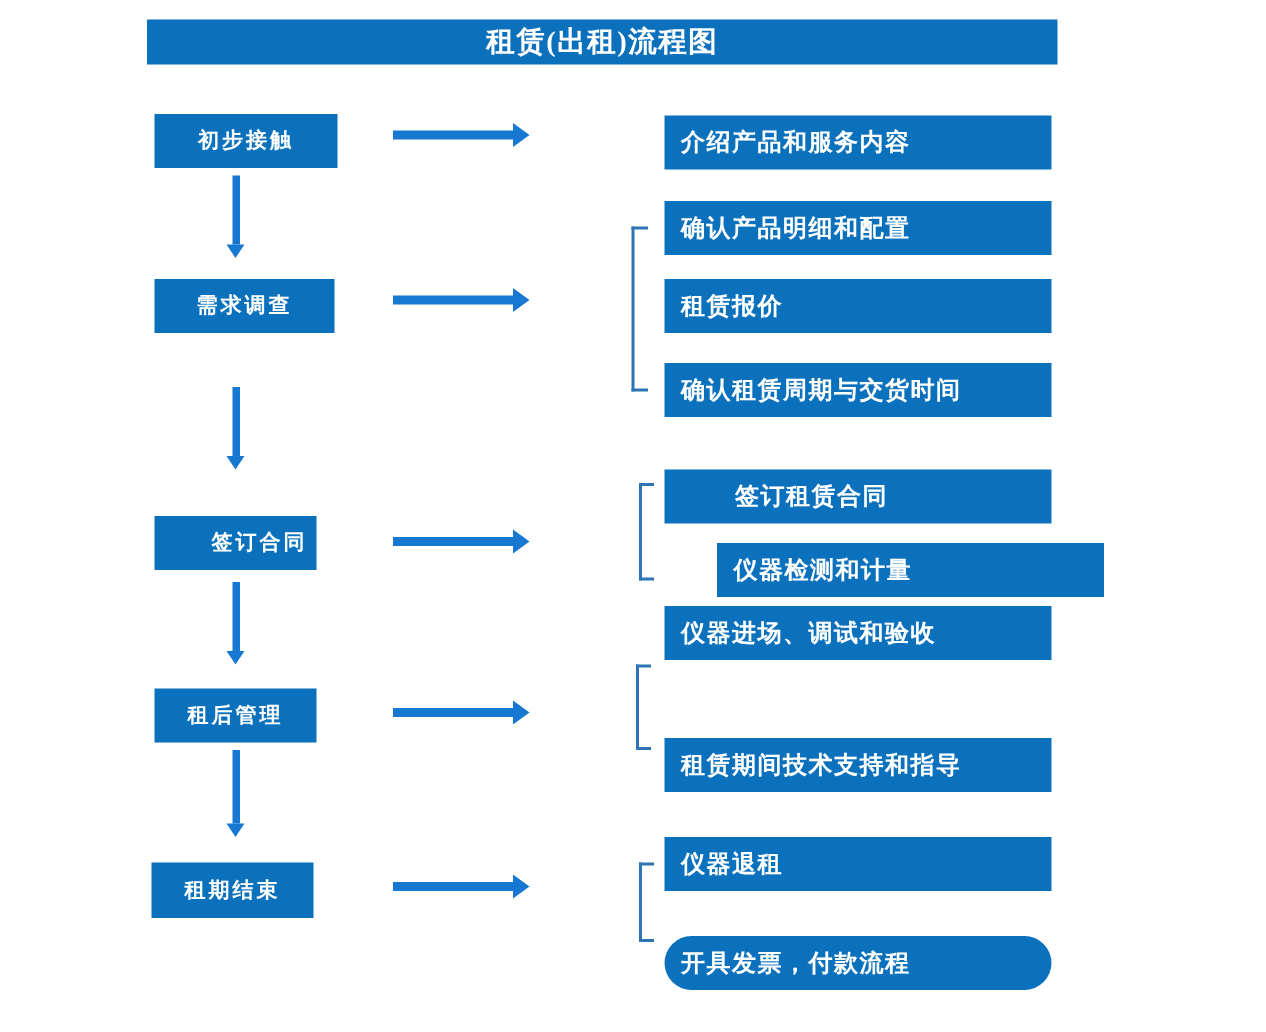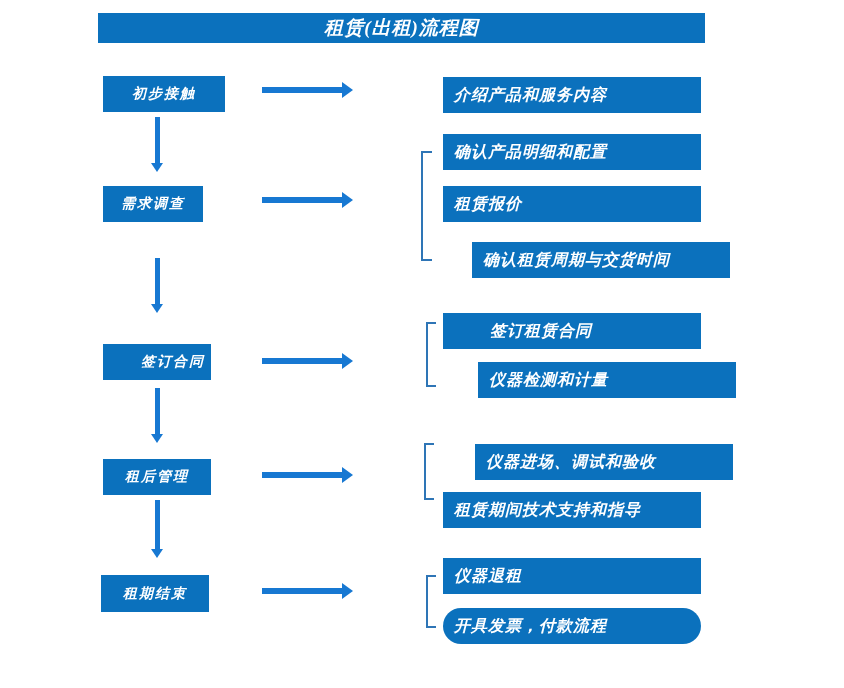--- a/index.html
+++ b/index.html
@@ -2,21 +2,21 @@
 <html style="--box: #0b71bd; --arrow: #1778d2; --bracket: #2e75b6; --text: #ffffff; --background: #ffffff;"><head>
 <meta charset="utf-8">
 <style>
   :root {
     --box: #0b71bd;
     --arrow: #1778d2;
     --bracket: #2e75b6;
     --text: #ffffff;
     --background: #ffffff;
   }
-  * { margin: 0; padding: 0; box-sizing: border-box; font-style: italic; }
+  * { margin: 0; padding: 0; box-sizing: border-box; }
   html, body { background: #ffffff; }
   body { font-family: "Liberation Serif", "DejaVu Serif", serif; }
   .canvas {
     position: relative;
     width: 844px;
     height: 688px;
     background: var(--background);
     overflow: hidden;
   }
   .titlebar {
@@ -97,21 +97,21 @@
 </head>
 <body>
 
 <div class="canvas">
 
   <div class="titlebar">
     <span>租赁(出租)流程图</span>
   </div>
 
   <div class="lbox" style="left:103px; top:76px;  width:122px;">初步接触</div>
-  <div class="lbox" style="left:103px; top:186px; width:100px;">需求调查</div>
+  <div class="lbox" style="left:103px; top:186px; width:120px;">需求调查</div>
   <div class="lbox" style="left:103px; top:344px; width:108px;padding-left:32px;">签订合同</div>
   <div class="lbox" style="left:103px; top:459px; width:108px;">租后管理</div>
   <div class="lbox" style="left:101px; top:575px; width:108px; height:37px;">租期结束</div>
 
   <div class="varrow" style="top:117px; height:46px;"></div>
   <div class="varrow" style="top:258px; height:46px;"></div>
   <div class="varrow" style="top:388px; height:46px;"></div>
   <div class="varrow" style="top:500px; height:49px;"></div>
 
   <div class="harrow" style="top:87px;"></div>
@@ -122,24 +122,24 @@
 
   <div class="bracket" style="left:421px; top:151px; width:11px; height:110px;"></div>
   <div class="bracket" style="left:426px; top:322px; width:10px; height:65px;"></div>
   <div class="bracket" style="left:424px; top:443px; width:10px; height:57px;"></div>
   <div class="bracket" style="left:426px; top:575px; width:10px; height:53px;"></div>
 
   <div class="rbox" style="top:77px;">介绍产品和服务内容</div>
 
   <div class="rbox" style="top:134px;">确认产品明细和配置</div>
   <div class="rbox" style="top:186px;">租赁报价</div>
-  <div class="rbox" style="top:242px;margin-left:29px;">确认租赁周期与交货时间</div>
+  <div class="rbox" style="top:242px;">确认租赁周期与交货时间</div>
 
   <div class="rbox" style="top:313px;padding-left:47px;">签订租赁合同</div>
   <div class="rbox" style="top:362px;margin-left:35px;">仪器检测和计量</div>
 
-  <div class="rbox" style="top:444px;margin-left:32px;">仪器进场、调试和验收</div>
+  <div class="rbox" style="top:404px;">仪器进场、调试和验收</div>
   <div class="rbox" style="top:492px;">租赁期间技术支持和指导</div>
 
   <div class="rbox" style="top:558px;">仪器退租</div>
-  <div class="rbox" style="top:608px;border-radius:18px;">开具发票，付款流程</div>
+  <div class="rbox" style="top:624px;border-radius:18px;">开具发票，付款流程</div>
 
 </div>
 
 </body></html>

